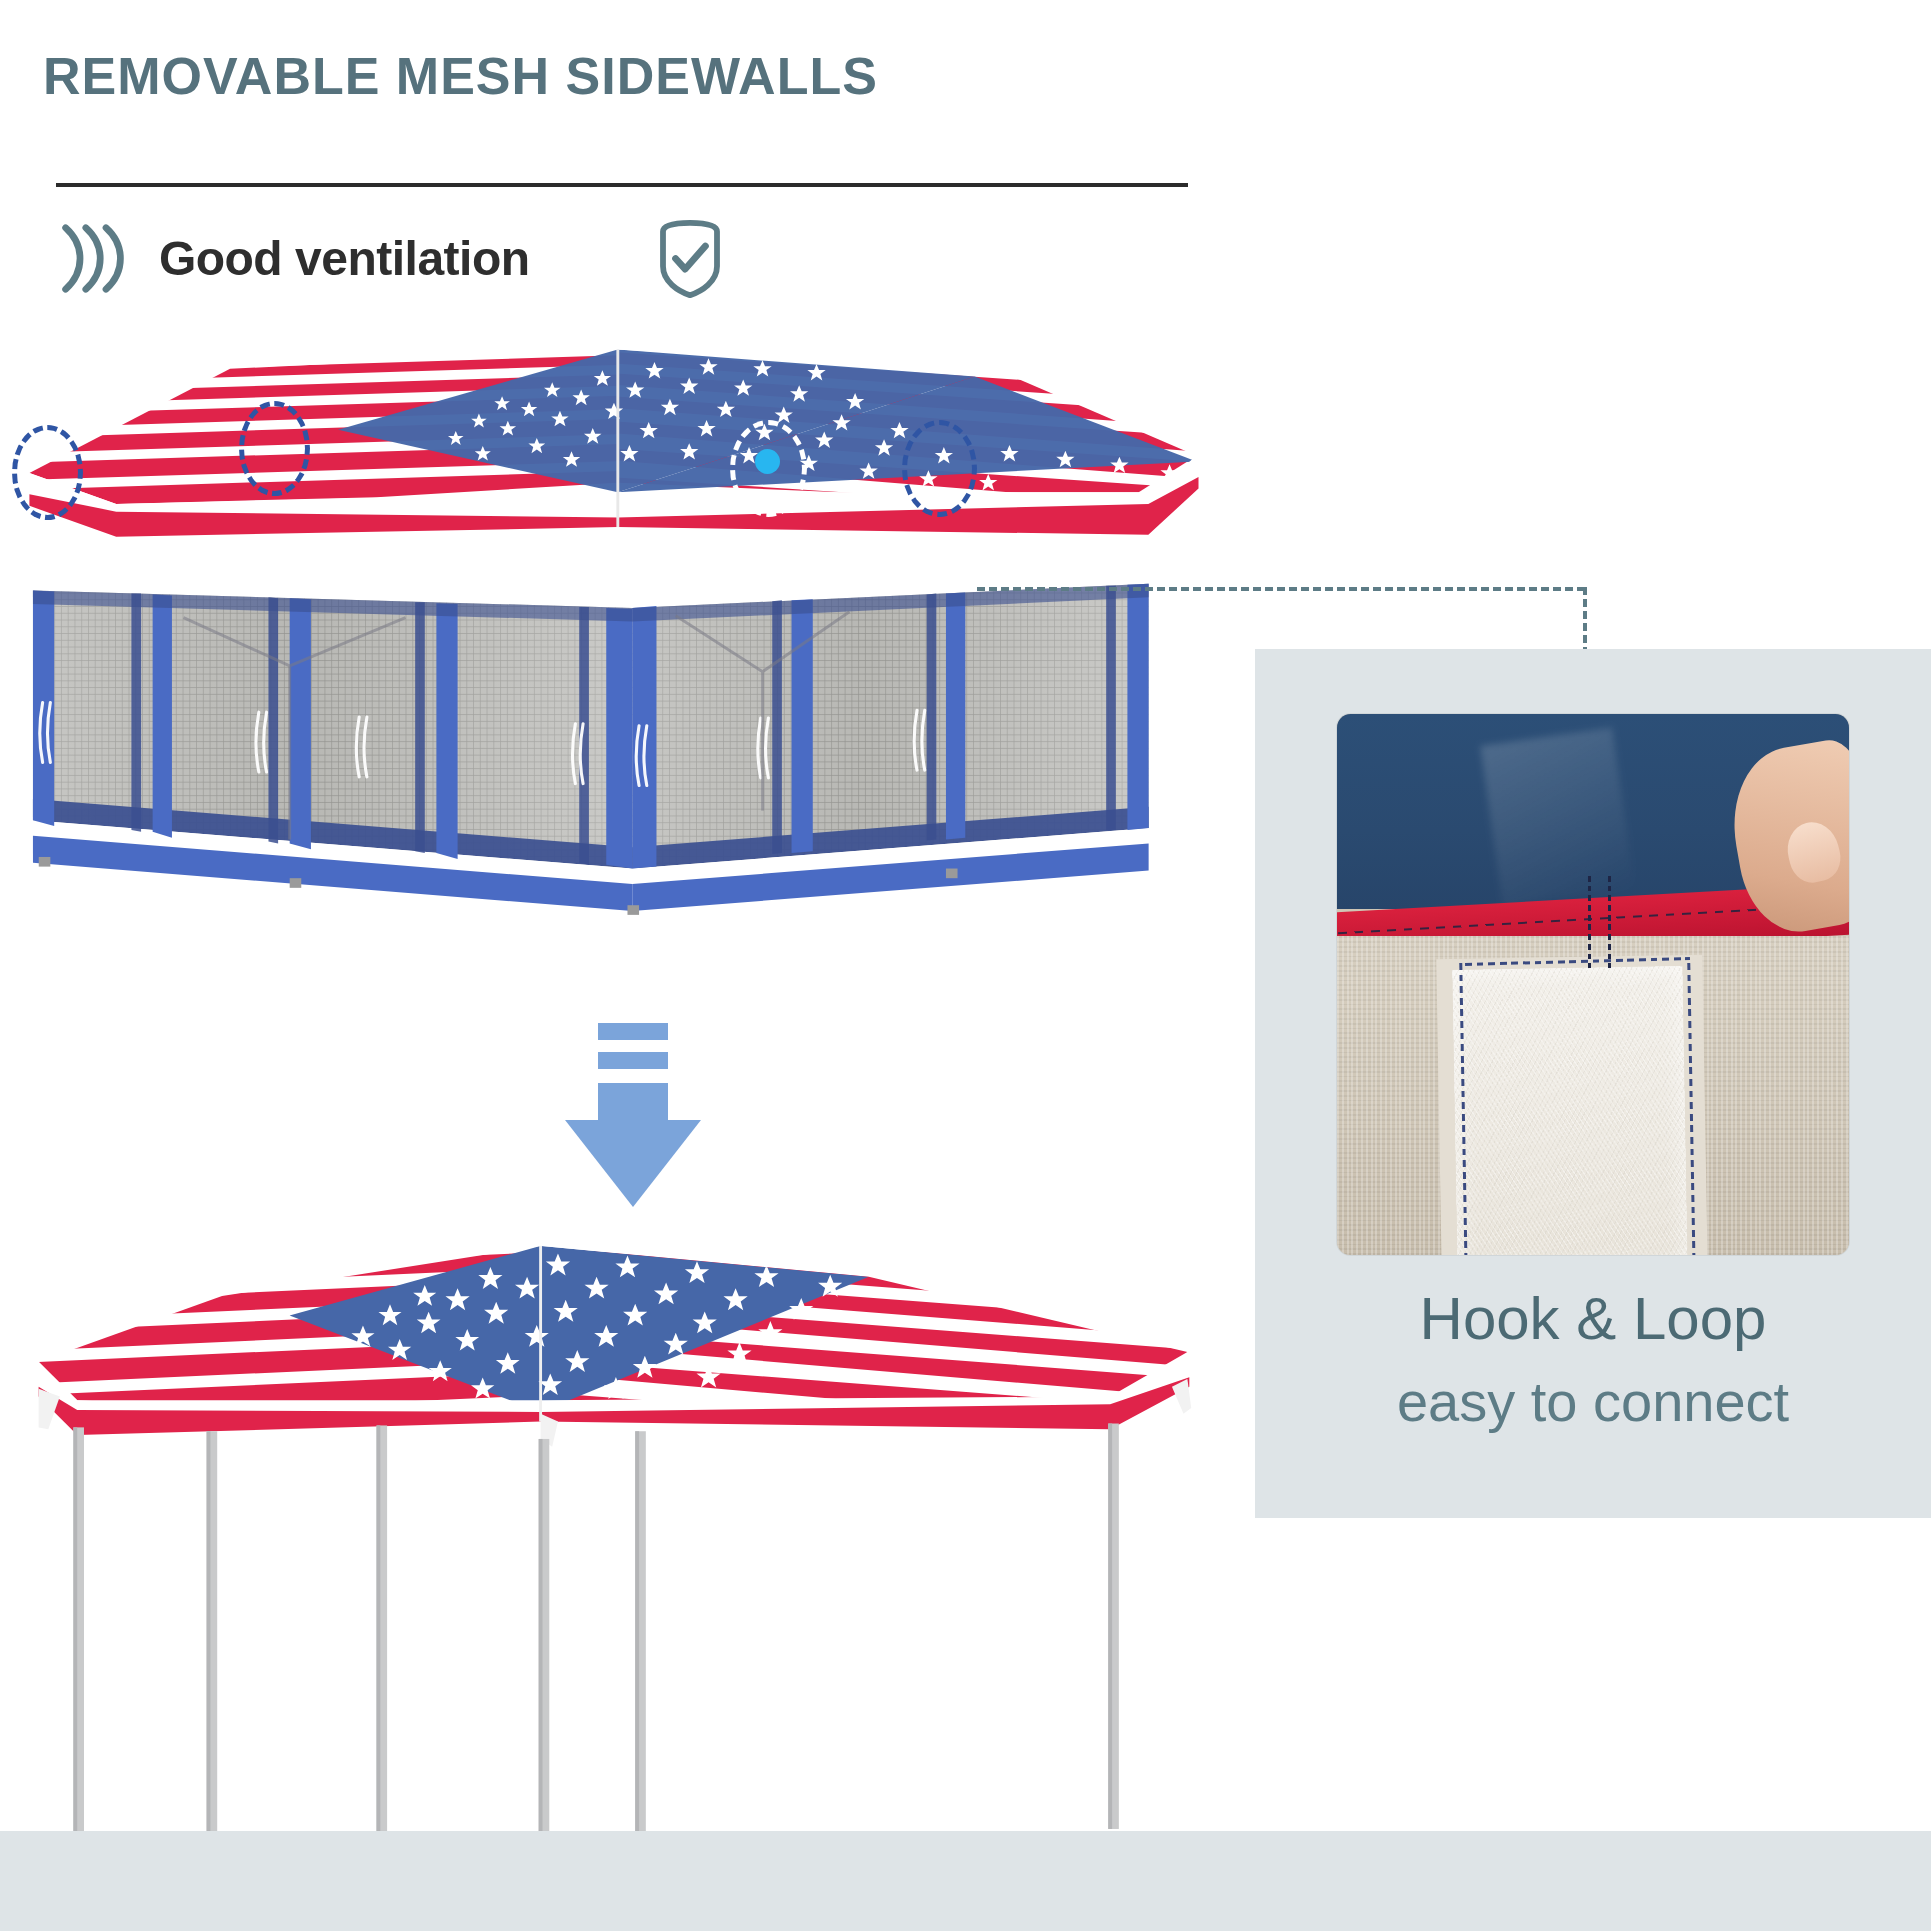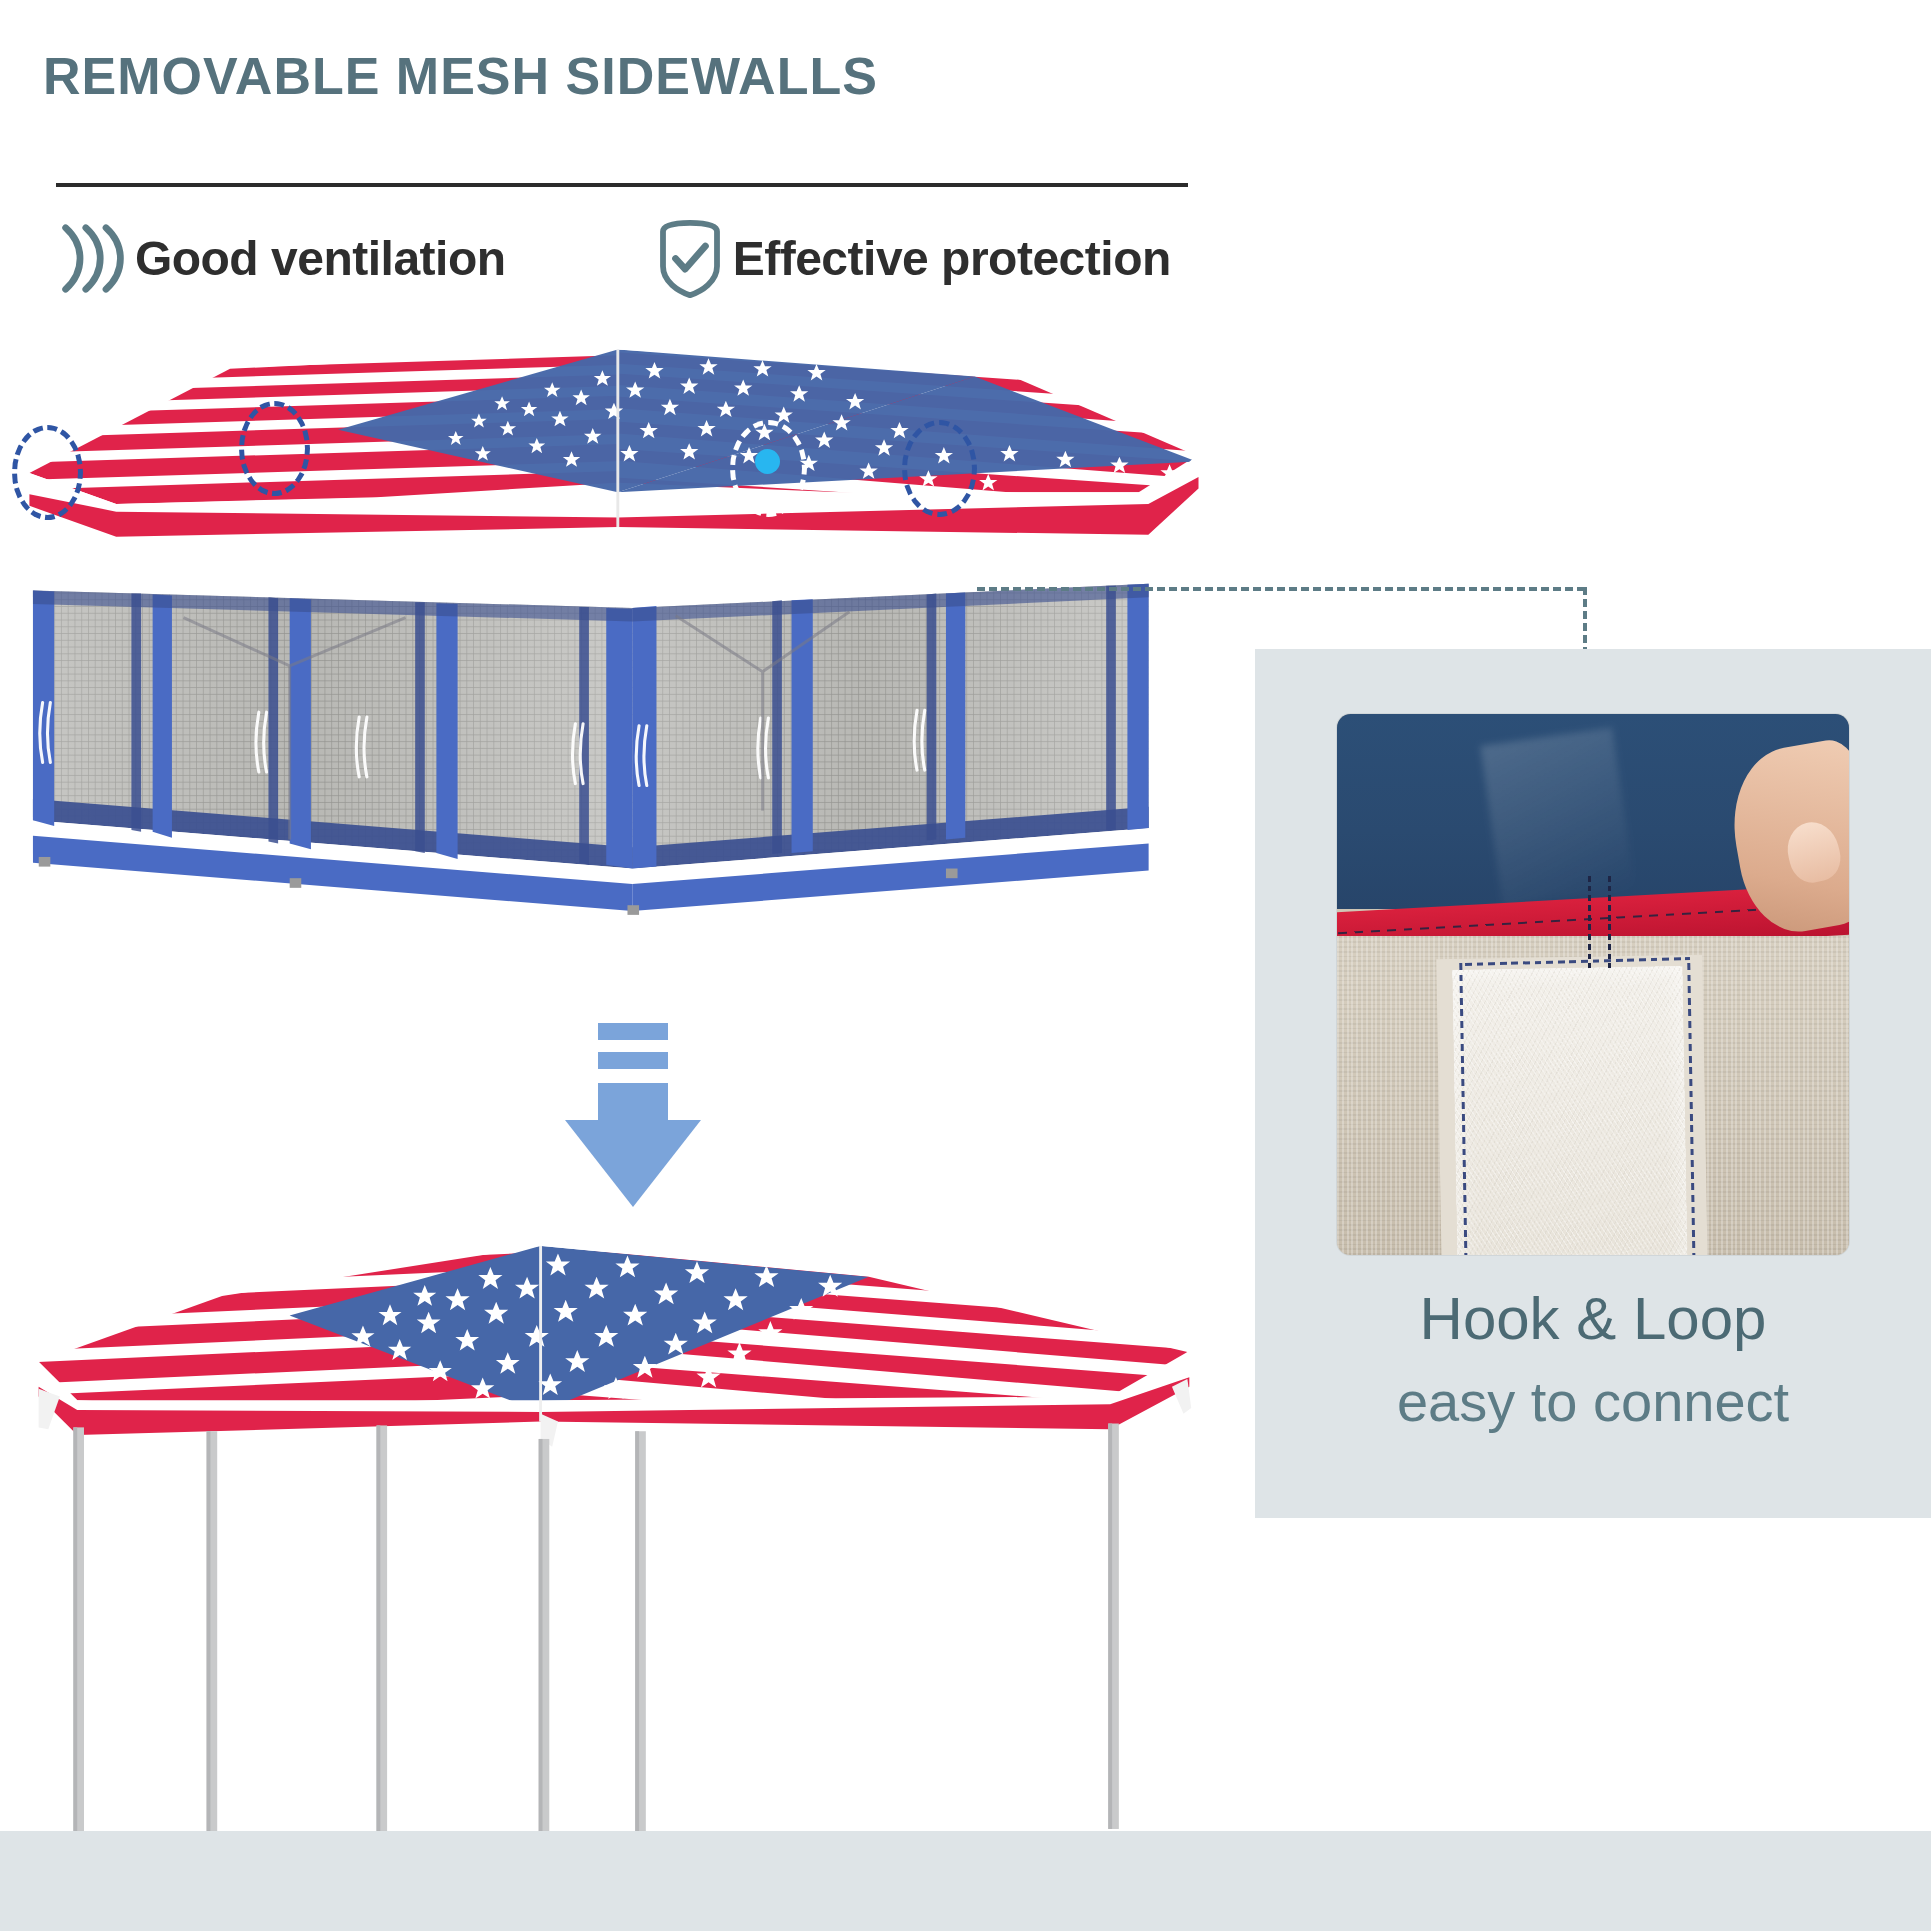--- a/index.html
+++ b/index.html
@@ -16,21 +16,21 @@
   .title{
     position:absolute;left:43px;top:46px;
     font-size:52px;font-weight:bold;letter-spacing:1px;
     color:#56727d;white-space:nowrap;
     font-family:"Liberation Sans", sans-serif;
   }
   .rule{
     position:absolute;left:56px;top:183px;width:1132px;height:3.9px;background:#2b2b2b;
   }
   .features{position:absolute;left:56px;top:220px;height:77px;}
-  .feat{position:absolute;display:flex;align-items:center;height:77px;}
+  .feat{position:absolute;display:flex;align-items:center;height:77px;gap:24px;}
   .feat-label{
     font-size:48px;font-weight:bold;color:#2e2e2e;white-space:nowrap;letter-spacing:-0.5px;
   }
   #feat0{left:0;}
   #feat1{left:599px;}
   .ico{position:relative;flex:0 0 auto;}
   .ico-vent{width:75px;height:77px;margin-right:3.9px;}
   .ico-shield{width:70px;height:81px;margin-right:7.7px;}
 
   
@@ -148,21 +148,20 @@
       <span class="feat-label">Good ventilation</span>
     </div>
 
     <div class="feat" id="feat1">
       <span class="ico ico-shield">
         <svg viewBox="0 0 72 84" width="70" height="81">
           <path d="M8 14 C8 8, 18 5, 36 5 C54 5, 64 8, 64 14 L64 50 C64 66, 48 76, 36 80 C24 76, 8 66, 8 50 Z" fill="none" stroke="#5d7c86" stroke-width="6" stroke-linejoin="round"></path>
           <path d="M21 42 L31 53 L52 29" fill="none" stroke="#5d7c86" stroke-width="7" stroke-linecap="round" stroke-linejoin="round"></path>
         </svg>
       </span>
-      <span class="feat-label">Effective protection</span>
     </div>
   </div>
 
   <svg class="tent-top" viewBox="0 0 1270 480">
     <defs>
       <clipPath id="roofL">
         <polygon points="30,140 238,32 640,12 640,150 390,165 120,172"></polygon>
       </clipPath>
       <clipPath id="roofR">
         <polygon points="640,12 1040,36 1240,122 1180,160 870,160 640,150"></polygon>

